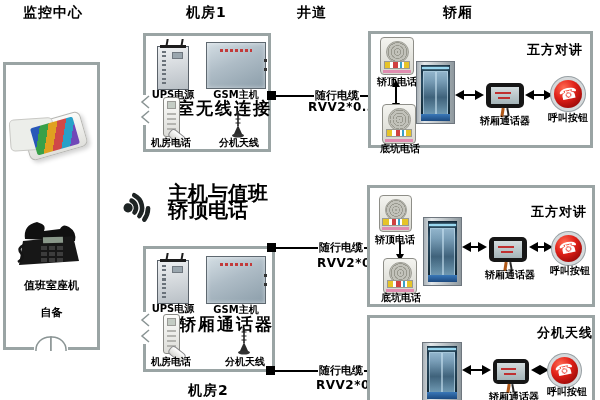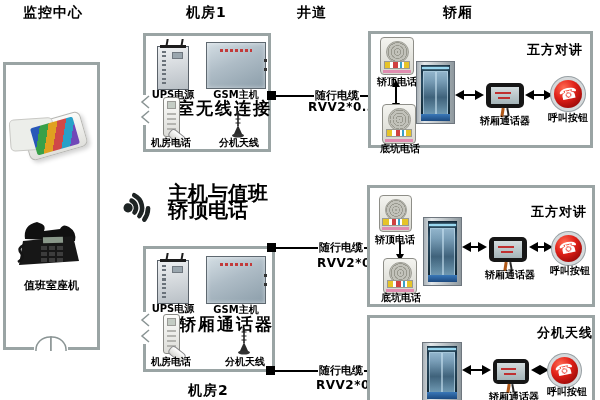--- a/index.html
+++ b/index.html
@@ -97,20 +97,21 @@
       <rect x="26" y="39" width="6" height="4"></rect>
         <rect x="34" y="39" width="6" height="4"></rect>
         <rect x="42" y="39" width="6" height="4"></rect>
       <rect x="26" y="45" width="6" height="4"></rect>
         <rect x="34" y="45" width="6" height="4"></rect>
         <rect x="42" y="45" width="6" height="4"></rect>
     </g>
     <path d="M9,32 q-7,3 -3,8 q4,5 -3,9" stroke="#141414" stroke-width="2.5" fill="none"></path>
   </svg>
   <div class="lbl md" style="left:3px;top:280px;width:97px;text-align:center;">值班室座机</div>
+  <div class="lbl md" style="left:3px;top:307px;width:97px;text-align:center;">自备</div>
 
   <svg class="abs" style="left:32px;top:334px;" width="38" height="17" viewBox="0 0 38 17">
     <rect x="2" y="11" width="34" height="6" fill="#fff"></rect>
     <path d="M4,17 A14,13 0 0 1 19,3 L19,17" fill="#fff" stroke="#8a9494" stroke-width="1.5"></path>
     <path d="M34,17 A14,13 0 0 0 19,3 L19,17" fill="#fff" stroke="#8a9494" stroke-width="1.5"></path>
   </svg>
 
   <div class="room-box" style="left:143px;top:33px;width:128px;height:119px;"></div>
   <div class="ups" style="left:157px;top:46px;width:30px;height:42px;">
       <i class="bar"></i>

